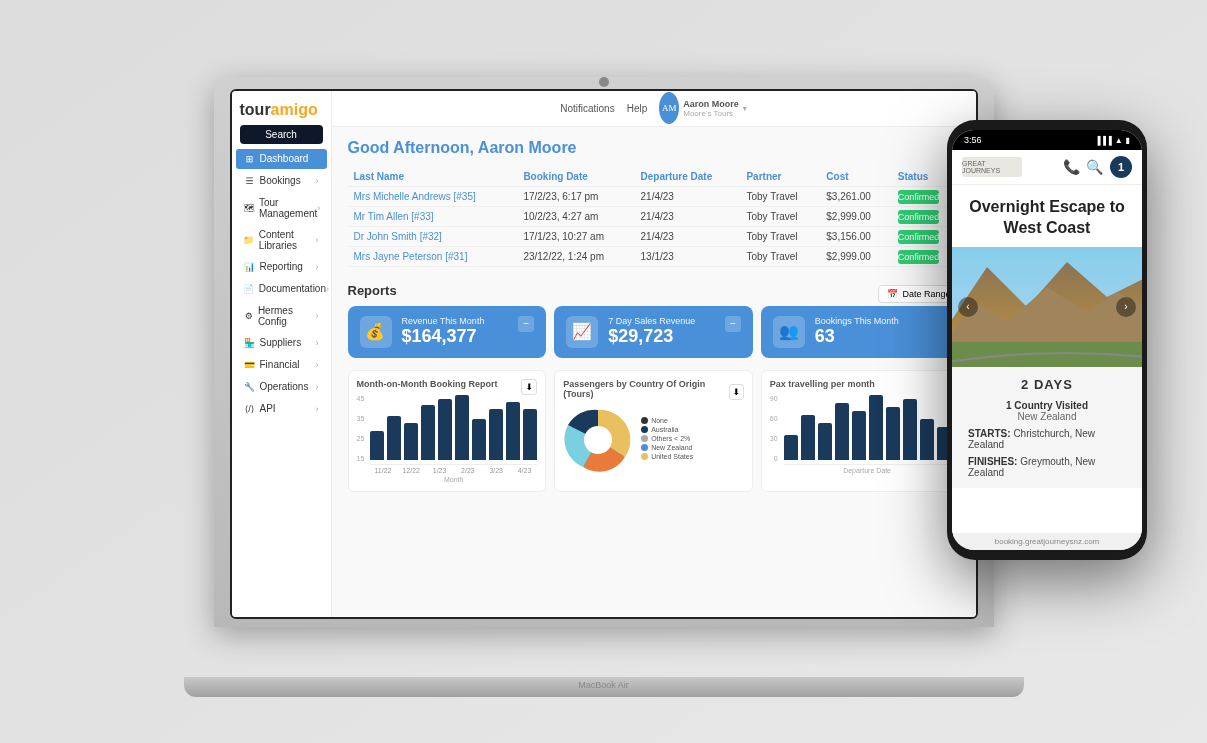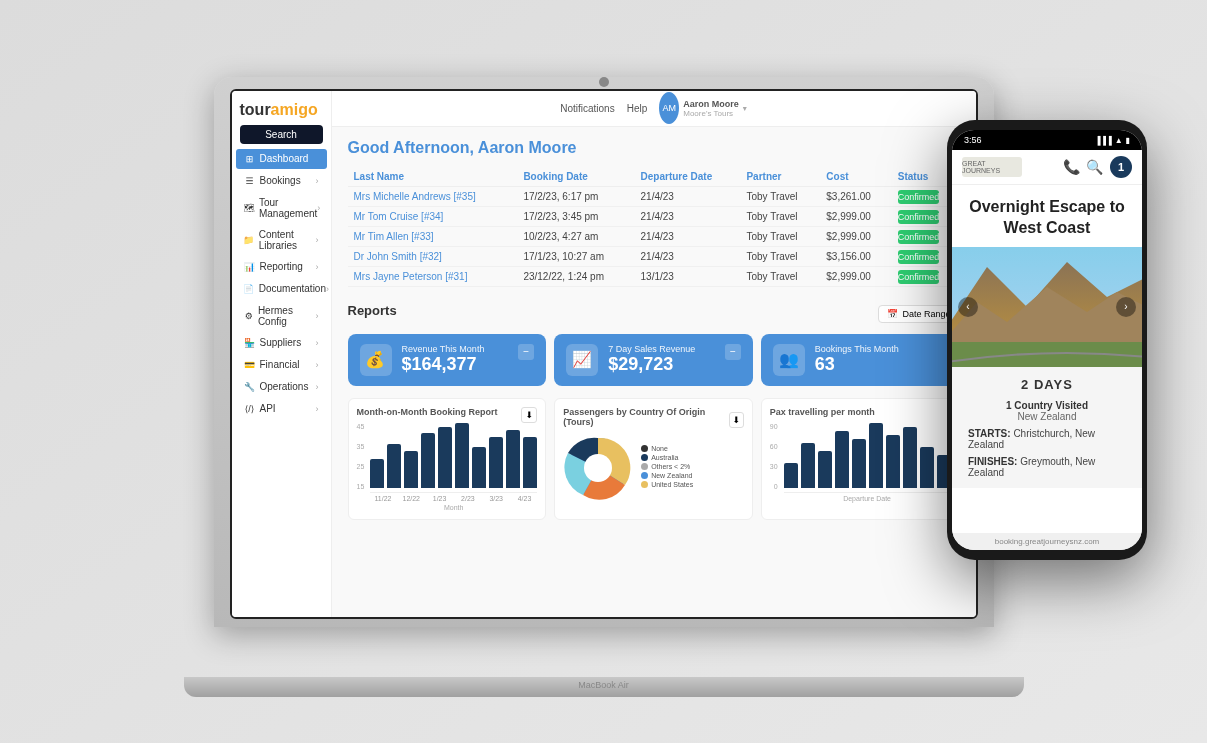--- a/index.html
+++ b/index.html
@@ -142,20 +142,21 @@
     .user-avatar {
       width: 20px;
       height: 32px;
       background: #4a90d9;
       border-radius: 50%;
       display: flex;
       align-items: center;
       justify-content: center;
       color: #fff;
       font-size: 9px;
+      font-family: Liberation Serif, serif;
     }
 
     
     .main-content {
       flex: 1;
       overflow: auto;
       background: #f9f9f9;
     }
     .main-inner {
       padding: 12px 16px;
@@ -199,21 +200,20 @@
       padding: 2px 0;
       border-radius: 3px;
       font-size: 9px;
     }
 
     
     .reports-header {
       display: flex;
       align-items: center;
       justify-content: space-between;
-      margin-bottom: 8px;
     }
     .date-range-btn {
       background: #fff;
       border: 1px solid #ddd;
       border-radius: 4px;
       padding: 3px 8px;
       font-size: 9px;
       cursor: pointer;
       display: flex;
       align-items: center;
@@ -604,28 +604,20 @@
                     <th>Status</th>
                   </tr>
                 </thead>
                 <tbody id="bookings-tbody">
                 <tr>
     <td><a href="#">Mrs Michelle Andrews [#35]</a></td>
     <td>17/2/23, 6:17 pm</td>
     <td>21/4/23</td>
     <td>Toby Travel</td>
     <td>$3,261.00</td>
-    <td><span class="status-badge">Confirmed</span></td>
-  </tr>
-                    <tr>
-    <td><a href="#">Mr Tom Cruise [#34]</a></td>
-    <td>17/2/23, 3:45 pm</td>
-    <td>21/4/23</td>
-    <td>Toby Travel</td>
-    <td>$2,999.00</td>
     <td><span class="status-badge">Confirmed</span></td>
   </tr>
                     <tr>
     <td><a href="#">Mr Tim Allen [#33]</a></td>
     <td>10/2/23, 4:27 am</td>
     <td>21/4/23</td>
     <td>Toby Travel</td>
     <td>$2,999.00</td>
     <td><span class="status-badge">Confirmed</span></td>
   </tr>

